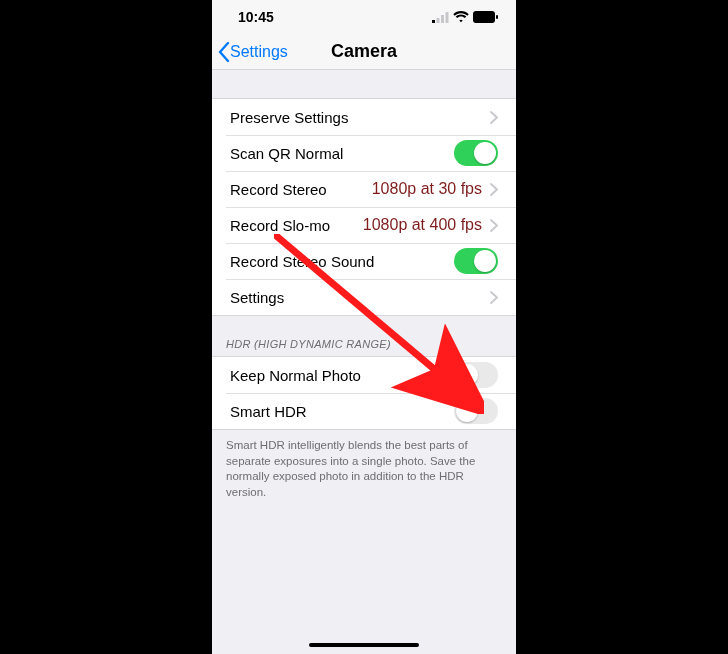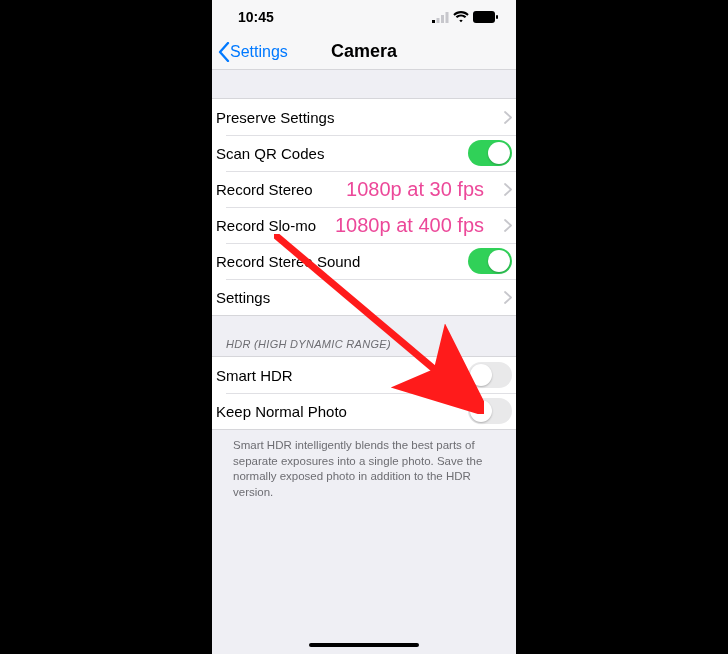--- a/index.html
+++ b/index.html
@@ -11,36 +11,36 @@
   .status-right svg { display: block; }
 
   .nav-bar { height: 36px; display: flex; align-items: center; background: #f7f7f8; border-bottom: 1px solid #d6d6da; position: relative; }
   .back { position: absolute; left: 6px; display: flex; align-items: center; color: #0079ff; font-size: 16px; }
   .back svg { width: 12px; height: 20px; }
   .nav-title { margin: 0 auto; font-size: 18px; font-weight: 700; }
 
   .spacer { height: 28px; }
 
   .group { background: #fff; border-top: 1px solid #d6d6da; border-bottom: 1px solid #d6d6da; }
-  .row { display: flex; align-items: center; height: 36px; padding: 0 4px; font-size: 15px; color: #000; position: relative; }
+  .row { display: flex; align-items: center; height: 36px; padding: 0 18px; font-size: 15px; color: #000; position: relative; }
   .row + .row::before { content: ""; position: absolute; left: 14px; right: 0; top: 0; height: 1px; background: #e0e0e4; }
   .row .label { flex: 1; }
-  .row .value { color: #ec4899; font-size: 20px; margin-right: 20px; }
+  .row .value { color: #7f1d1d; font-size: 16px; margin-right: 8px; }
   .chevron { color: #c7c7cc; }
   .chevron svg { display: block; width: 8px; height: 13px; }
 
   .toggle { width: 44px; height: 26px; border-radius: 13px; position: relative; }
   .toggle.on { background: #30d158; }
   .toggle.off { background: #e9e9ea; }
   .toggle .knob { width: 22px; height: 22px; background: #fff; border-radius: 50%; position: absolute; top: 2px; box-shadow: 0 1px 2px rgba(0,0,0,0.25); }
   .toggle.on .knob { right: 2px; }
   .toggle.off .knob { left: 2px; }
 
   .section-header { font-size: 11px; color: #6d6d72; padding: 22px 14px 6px; letter-spacing: 0.3px; font-style: italic; }
-  .footer-note { font-size: 11.5px; color: #6d6d72; padding: 8px 14px; line-height: 1.35; margin-left: 7px; }
+  .footer-note { font-size: 11.5px; color: #6d6d72; padding: 8px 14px; line-height: 1.35; }
 
   .home-indicator { position: absolute; bottom: 7px; left: 50%; transform: translateX(-50%); width: 110px; height: 4px; background: #000; border-radius: 3px; }
 
   .annotation-arrow { position: absolute; left: 62px; top: 234px; pointer-events: none; }
 </style>
 </head>
 <body>
 
 <div class="phone-frame">
 
@@ -81,21 +81,21 @@
       <span class="label">Preserve Settings</span>
       <span class="chevron">
           <svg viewBox="0 0 8 13">
             <path d="M1 1 L7 6.5 L1 12" stroke="#c7c7cc" stroke-width="1.8" fill="none" stroke-linecap="round" stroke-linejoin="round"></path>
           </svg>
         </span>
     </div>
 
 
     <div class="row">
-      <span class="label">Scan QR Codes</span>
+      <span class="label">Scan QR Normal</span>
       <div class="toggle on">
           <div class="knob"></div>
         </div>
     </div>
 
     <div class="row">
       <span class="label">Record Stereo</span>
       <span class="value">1080p at 30 fps</span>
       <span class="chevron">
           <svg viewBox="0 0 8 13">
@@ -130,28 +130,28 @@
         </span>
     </div>
 
   </div>
 
   <div class="section-header">HDR (HIGH DYNAMIC RANGE)</div>
 
   <div class="group">
 
     <div class="row">
-      <span class="label">Smart HDR</span>
+      <span class="label">Keep Normal Photo</span>
       <div class="toggle off">
           <div class="knob"></div>
         </div>
     </div>
 
     <div class="row">
-      <span class="label">Keep Normal Photo</span>
+      <span class="label">Smart HDR</span>
       <div class="toggle off">
           <div class="knob"></div>
         </div>
     </div>
 
   </div>
 
   <div class="footer-note">Smart HDR intelligently blends the best parts of separate exposures into a single photo. Save the normally exposed photo in addition to the HDR version.</div>
 
   <svg class="annotation-arrow" width="210" height="180" viewBox="0 0 210 180">

